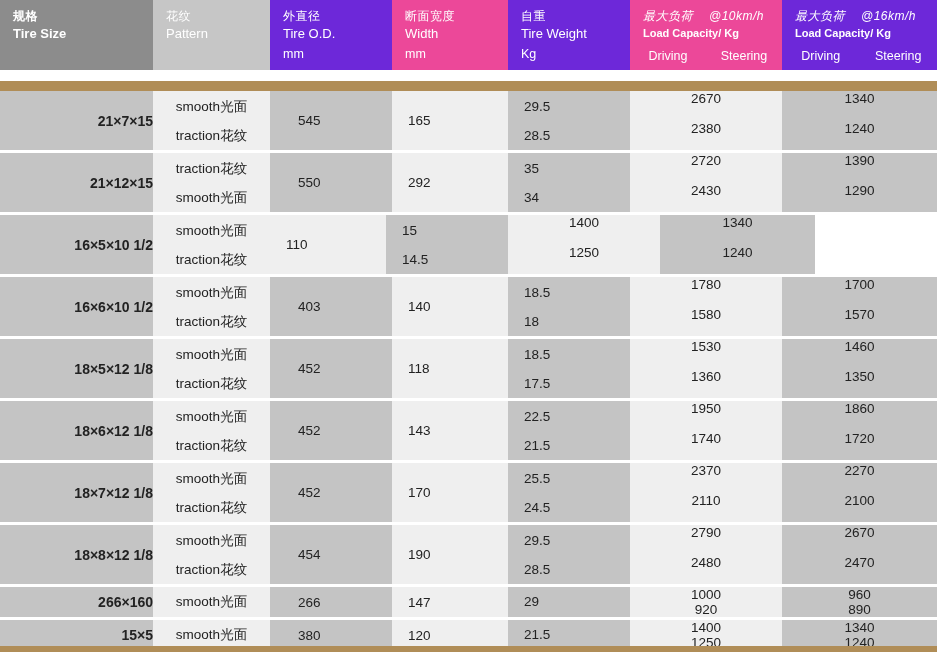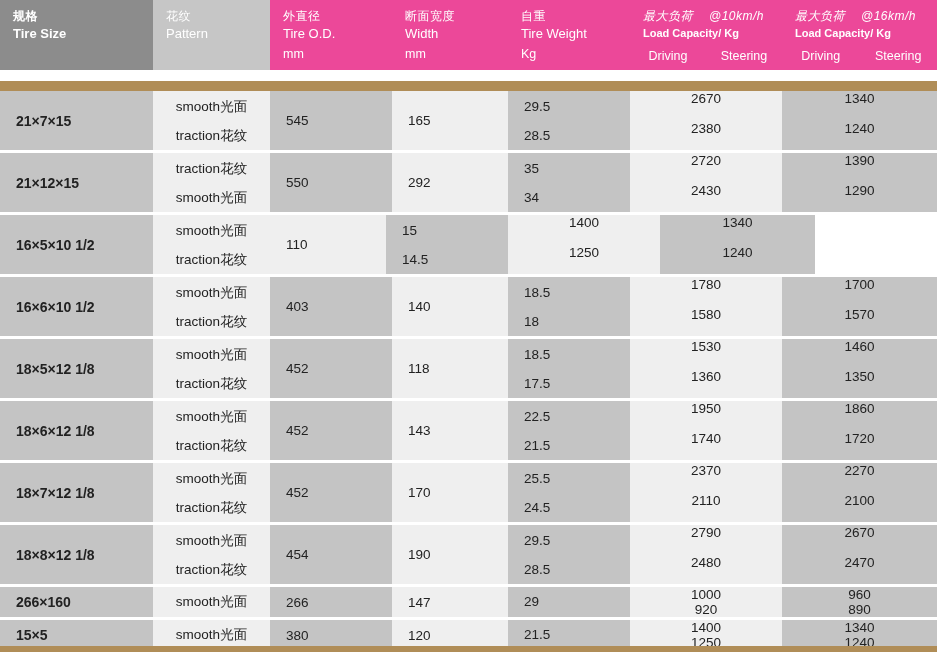--- a/index.html
+++ b/index.html
@@ -26,21 +26,21 @@
     font-size:12.5px;
     line-height:17px;
   }
   .th .cn{display:block;font-size:12px;letter-spacing:.5px;}
   .th .en{display:block;font-size:13px;}
   .th .unit{
     position:absolute;left:13px;bottom:7px;font-size:12.5px;
   }
   .th.dark   {background:#8c8c8c;}
   .th.light  {background:#c6c6c6;color:#ffffff;}
-  .th.mid    {background:#ec4899;}
+  .th.mid    {background:#6d28d9;}
   .th.lighter{background:#ec4899;}
 
   .th-sub{
     position:absolute;left:0;right:0;bottom:5px;
     display:flex;font-size:12.5px;
   }
   .th-sub span{flex:1;text-align:center;}
 
   .th-wide .tline{display:flex;gap:16px;}
   .th-wide .tline .cn{font-size:12px;font-style:italic;}
@@ -58,23 +58,23 @@
   .row{display:flex;border-bottom:3px solid #ffffff;}
   .row.tall{height:59px;}
   .row.short{height:30px;}
   .row:last-child{border-bottom:none;}
 
   .cell{
     box-sizing:border-box;
     display:flex;flex-direction:column;justify-content:center;
     font-size:13.5px;color:#222222;
   }
-  .cell.c-size    {background:#c4c4c4;padding-left:16px;font-weight:bold;font-size:14px;}
+  .cell.c-size    {background:#c4c4c4;padding-left:16px;font-weight:bold;font-size:14px;align-items:flex-end;}
   .cell.c-pattern {background:#efefef;align-items:center;}
-  .cell.c-od      {background:#c4c4c4;padding-left:16px;}
+  .cell.c-od      {background:#c4c4c4;padding-left:28px;}
   .cell.c-width   {background:#efefef;padding-left:16px;}
   .cell.c-weight  {background:#c4c4c4;padding-left:16px;}
   .cell.c-load10  {background:#efefef;}
   .cell.c-load16  {background:#c4c4c4;}
 
   .cell.c-pattern .ln{line-height:29px;font-size:13.5px;}
   .cell.c-weight  .ln{line-height:29px;}
   .row.short .cell.c-pattern .ln,
   .row.short .cell.c-weight  .ln{line-height:30px;}
 

